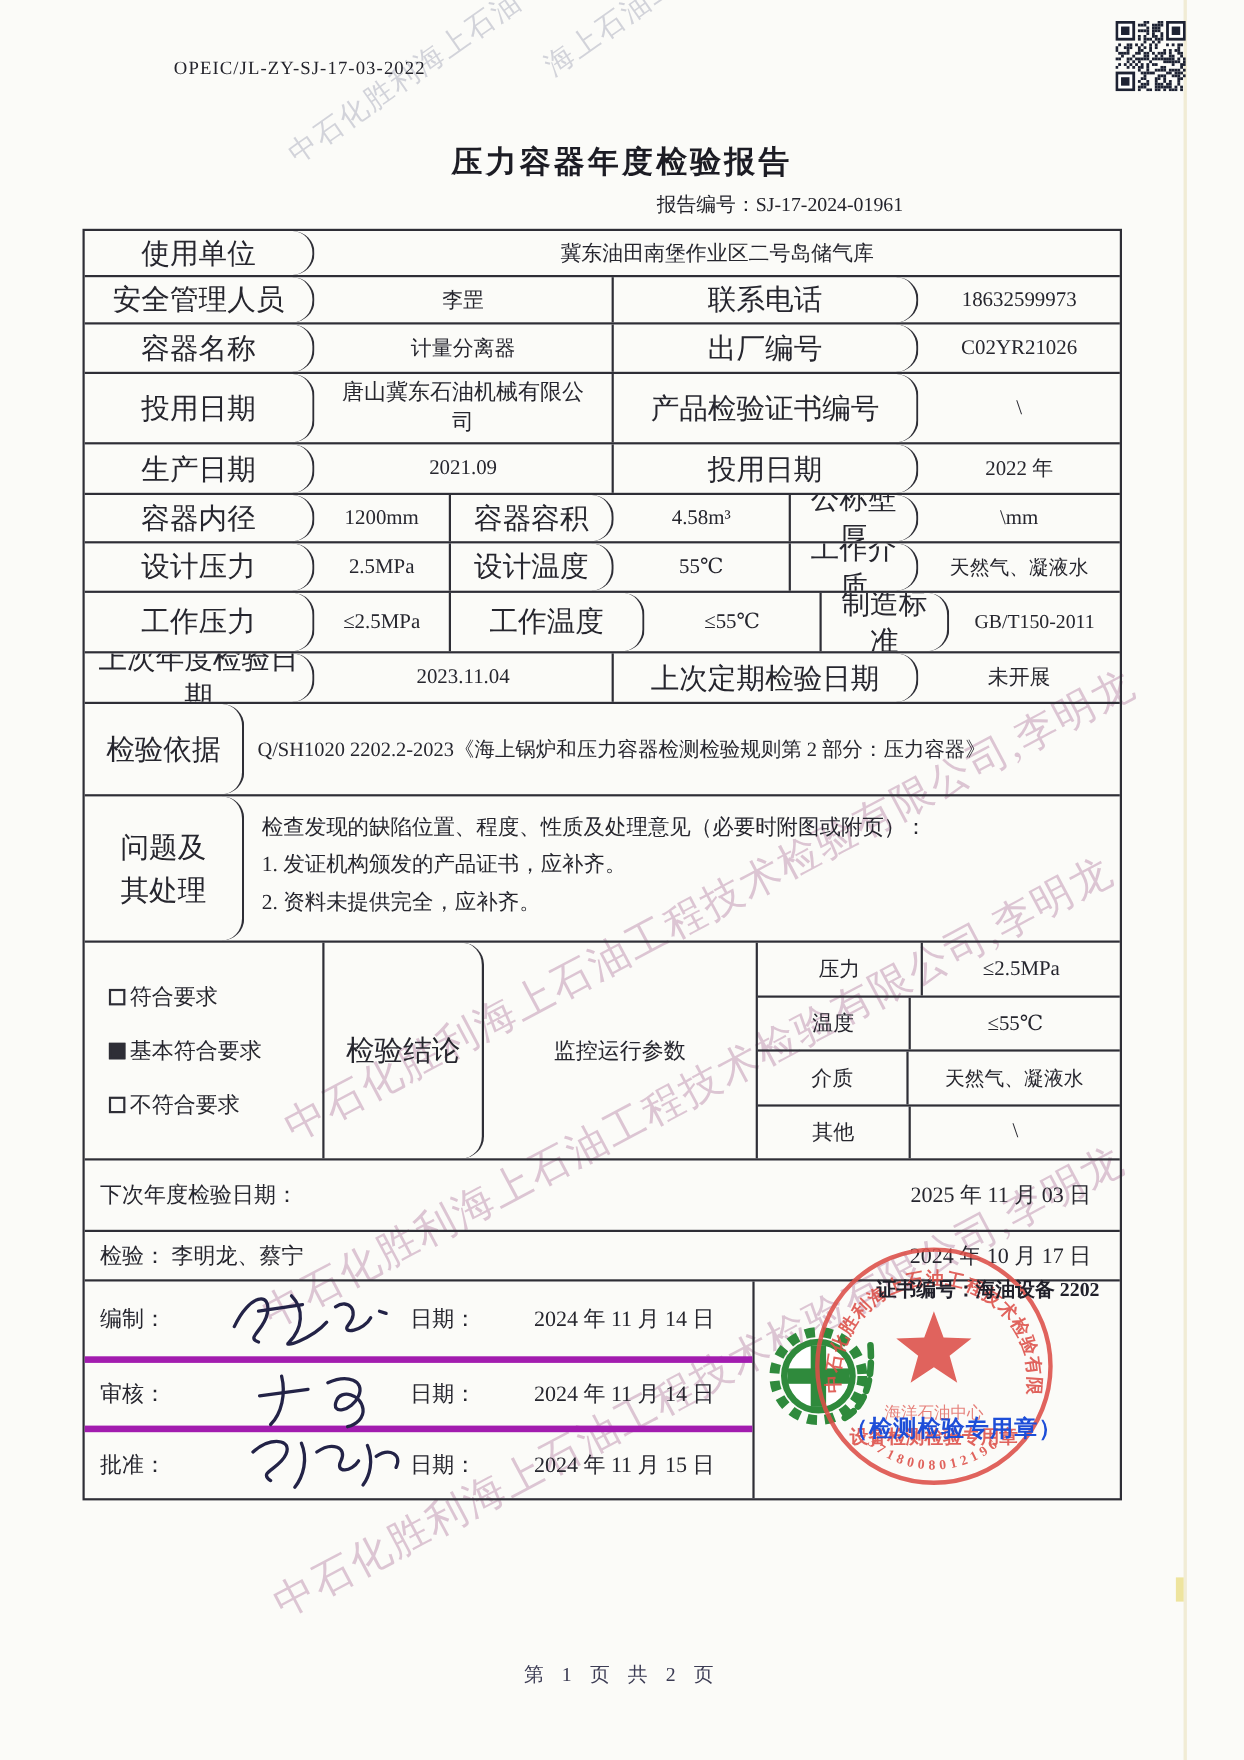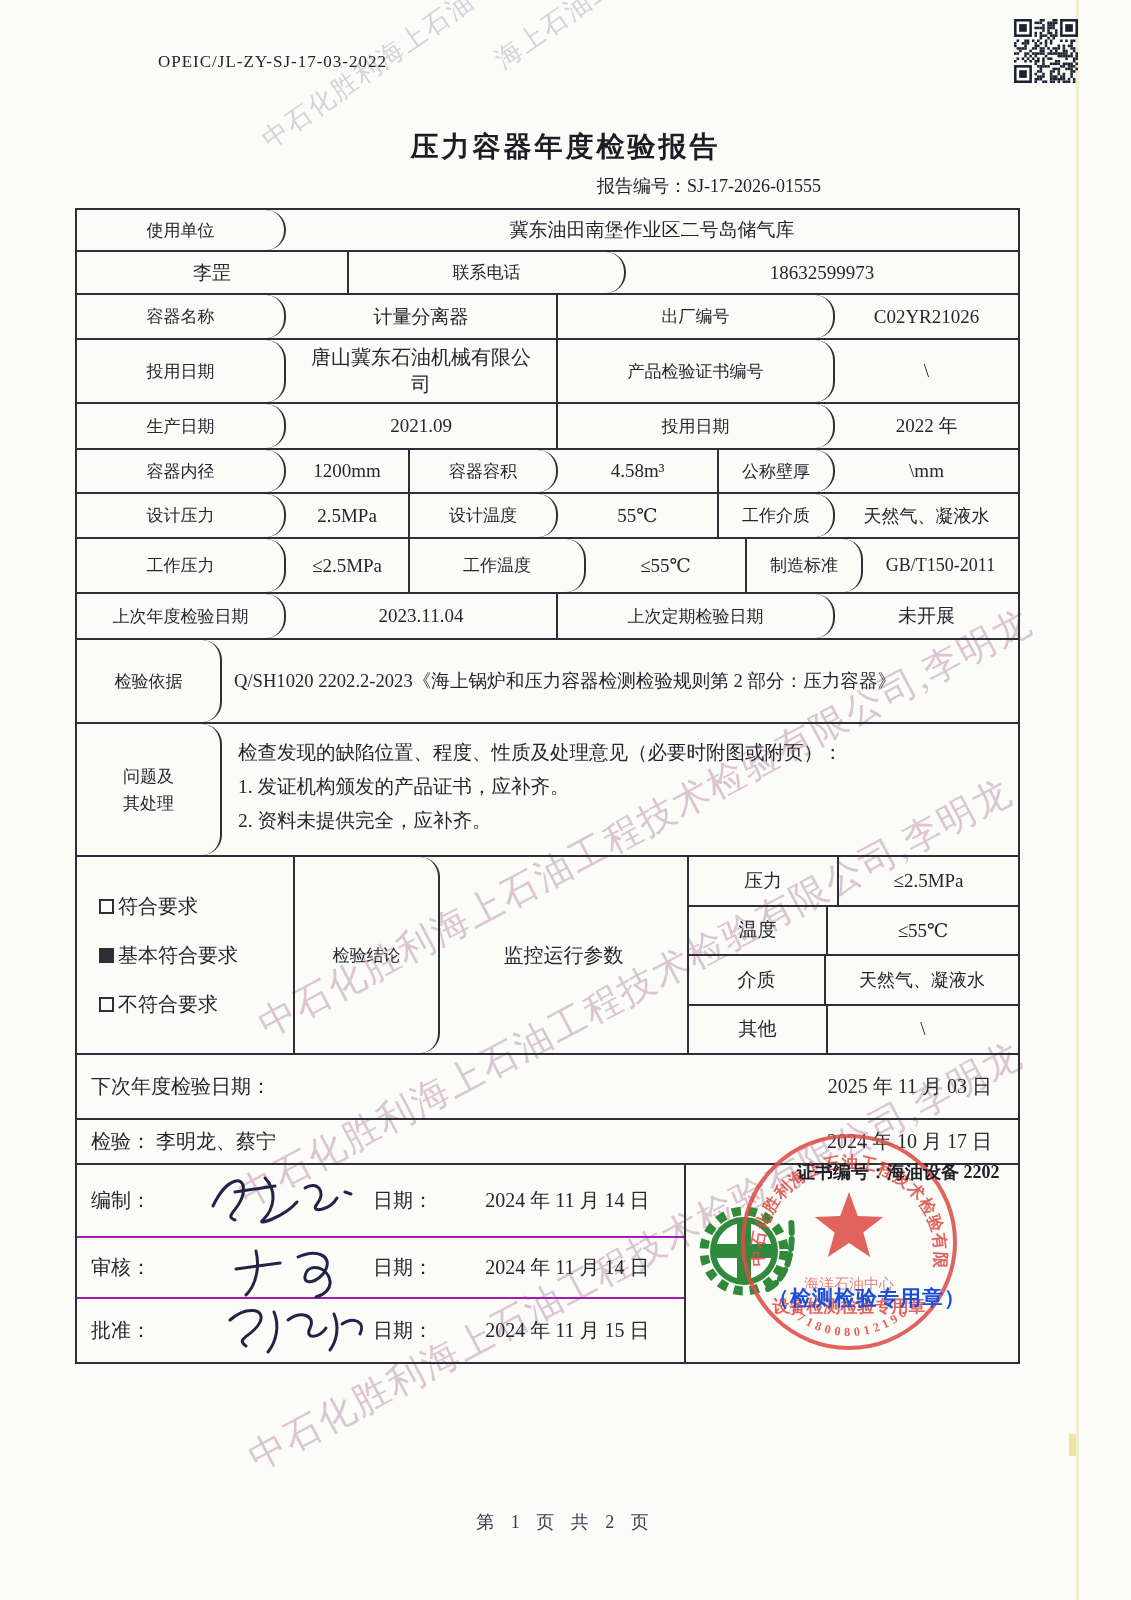--- a/index.html
+++ b/index.html
@@ -10,39 +10,39 @@
   .doc-code{left:158px;top:52px;font-size:17px;letter-spacing:1px;color:#23232b;}
   .title{left:0;top:128px;width:1131px;text-align:center;font-size:28px;font-weight:bold;letter-spacing:3px;color:#1c1c24;}
   .report-no{left:597px;top:174px;font-size:18px;color:#23232b;}
   
   .tbl{left:75px;top:208px;width:945px;border:2px solid #2e2e36;box-sizing:border-box;background:transparent;}
   .trow{display:flex;border-bottom:2px solid #2e2e36;box-sizing:border-box;}
   .trow:last-child{border-bottom:none;}
   .cell{box-sizing:border-box;border-right:2px solid #2e2e36;display:flex;align-items:center;justify-content:center;
         font-size:19px;text-align:center;padding:2px 6px;overflow:hidden;}
   .cell:last-child{border-right:none;}
-  .lab{font-size:17px;border-radius:20px;}
+  .lab{font-size:26px;border-radius:20px;}
   .wrapv{width:228px;font-size:20px;line-height:1.35;}
   .nowrap{white-space:nowrap;font-size:18.6px;}
   .prob-body{flex-direction:column;align-items:flex-start;justify-content:flex-start;padding:12px 10px 0 16px;font-size:19.5px;line-height:1.75;text-align:left;}
   .chk-col{flex-direction:column;align-items:flex-start;justify-content:center;padding-left:22px;gap:22px;}
   .chk-opt{display:flex;align-items:center;font-size:20px;}
   .box{display:inline-block;width:15px;height:15px;border:2px solid #2e2e36;margin-right:4px;box-sizing:border-box;}
   .box.filled{background:#2e2e36;}
   .subtbl{display:flex;flex-direction:column;flex:1;}
   .subrow{display:flex;border-bottom:2px solid #2e2e36;flex:1;box-sizing:border-box;}
   .subrow:last-child{border-bottom:none;}
   .subrow .cell{border-right:2px solid #2e2e36;}
   .subrow .cell:last-child{border-right:none;}
   .fullrow{justify-content:space-between;padding:0 26px 0 14px;}
   .fullrow .datev{font-size:20px;}
   .fullrow .lv{font-size:20px;}
   
   .signleft{width:609px;display:flex;flex-direction:column;box-sizing:border-box;border-right:2px solid #2e2e36;}
-  .signrow{display:flex;align-items:center;border-bottom:2px solid #a21caf;box-sizing:border-box;padding-left:14px;font-size:20px;}
+  .signrow{display:flex;align-items:center;border-bottom:6px solid #a21caf;box-sizing:border-box;padding-left:14px;font-size:20px;}
   .signrow:last-child{border-bottom:none;}
   .signrow .slabel{width:72px;}
   .signrow .sigspace{width:210px;}
   .signrow .dlabel{width:78px;}
   .signrow .dval{flex:1;text-align:center;}
   .stampcell{flex:1;position:relative;}
   
   .wm{white-space:nowrap;font-size:37px;color:rgba(189,143,174,0.5);transform:rotate(-28deg);transform-origin:left top;pointer-events:none;letter-spacing:2px;}
   .wm-small{font-size:26px;color:rgba(150,152,172,0.4);transform:rotate(-35deg);}
   
@@ -59,21 +59,21 @@
 <div class="abs wm wm-small" style="left:488px;top:48px;">海上石油工程</div>
 <div class="abs wm" style="left:250px;top:1005px;">中石化胜利海上石油工程技术检验有限公司,李明龙</div>
 <div class="abs wm" style="left:230px;top:1175px;">中石化胜利海上石油工程技术检验有限公司,李明龙</div>
 <div class="abs wm" style="left:240px;top:1438px;">中石化胜利海上石油工程技术检验有限公司,李明龙</div>
 
 <div class="abs edgeline"></div>
 <div class="abs edgedash"></div>
 
 <div class="abs doc-code">OPEIC/JL-ZY-SJ-17-03-2022</div>
 <div class="abs title">压力容器年度检验报告</div>
-<div class="abs report-no"><span>报告编号：</span><span>SJ-17-2026-01555</span></div>
+<div class="abs report-no"><span>报告编号：</span><span>SJ-17-2024-01961</span></div>
 
 <svg class="abs" id="qr" style="left:1014px;top:19px;" width="64" height="64" viewBox="0 0 25 25">
     <rect x="10" y="0" width="1" height="1" fill="#1d2233"></rect>
     <rect x="11" y="0" width="1" height="1" fill="#1d2233"></rect>
     <rect x="15" y="0" width="1" height="1" fill="#1d2233"></rect>
     <rect x="16" y="0" width="1" height="1" fill="#1d2233"></rect>
     <rect x="8" y="1" width="1" height="1" fill="#1d2233"></rect>
     <rect x="9" y="1" width="1" height="1" fill="#1d2233"></rect>
     <rect x="10" y="1" width="1" height="1" fill="#1d2233"></rect>
     <rect x="13" y="1" width="1" height="1" fill="#1d2233"></rect>
@@ -296,20 +296,21 @@
   </svg>
 
 <div class="abs tbl">
 
   <div class="trow" style="height:42px;">
     <div class="cell lab" style="width:209px;">使用单位</div>
     <div class="cell" style="flex:1;">冀东油田南堡作业区二号岛储气库</div>
   </div>
 
   <div class="trow" style="height:43px;">
+    <div class="cell lab" style="width:209px;">安全管理人员</div>
     <div class="cell" style="width:272px;">李罡</div>
     <div class="cell lab" style="width:277px;">联系电话</div>
     <div class="cell" style="flex:1;">18632599973</div>
   </div>
 
   <div class="trow" style="height:45px;">
     <div class="cell lab" style="width:209px;">容器名称</div>
     <div class="cell" style="width:272px;">计量分离器</div>
     <div class="cell lab" style="width:277px;">出厂编号</div>
     <div class="cell" style="flex:1;">C02YR21026</div>

